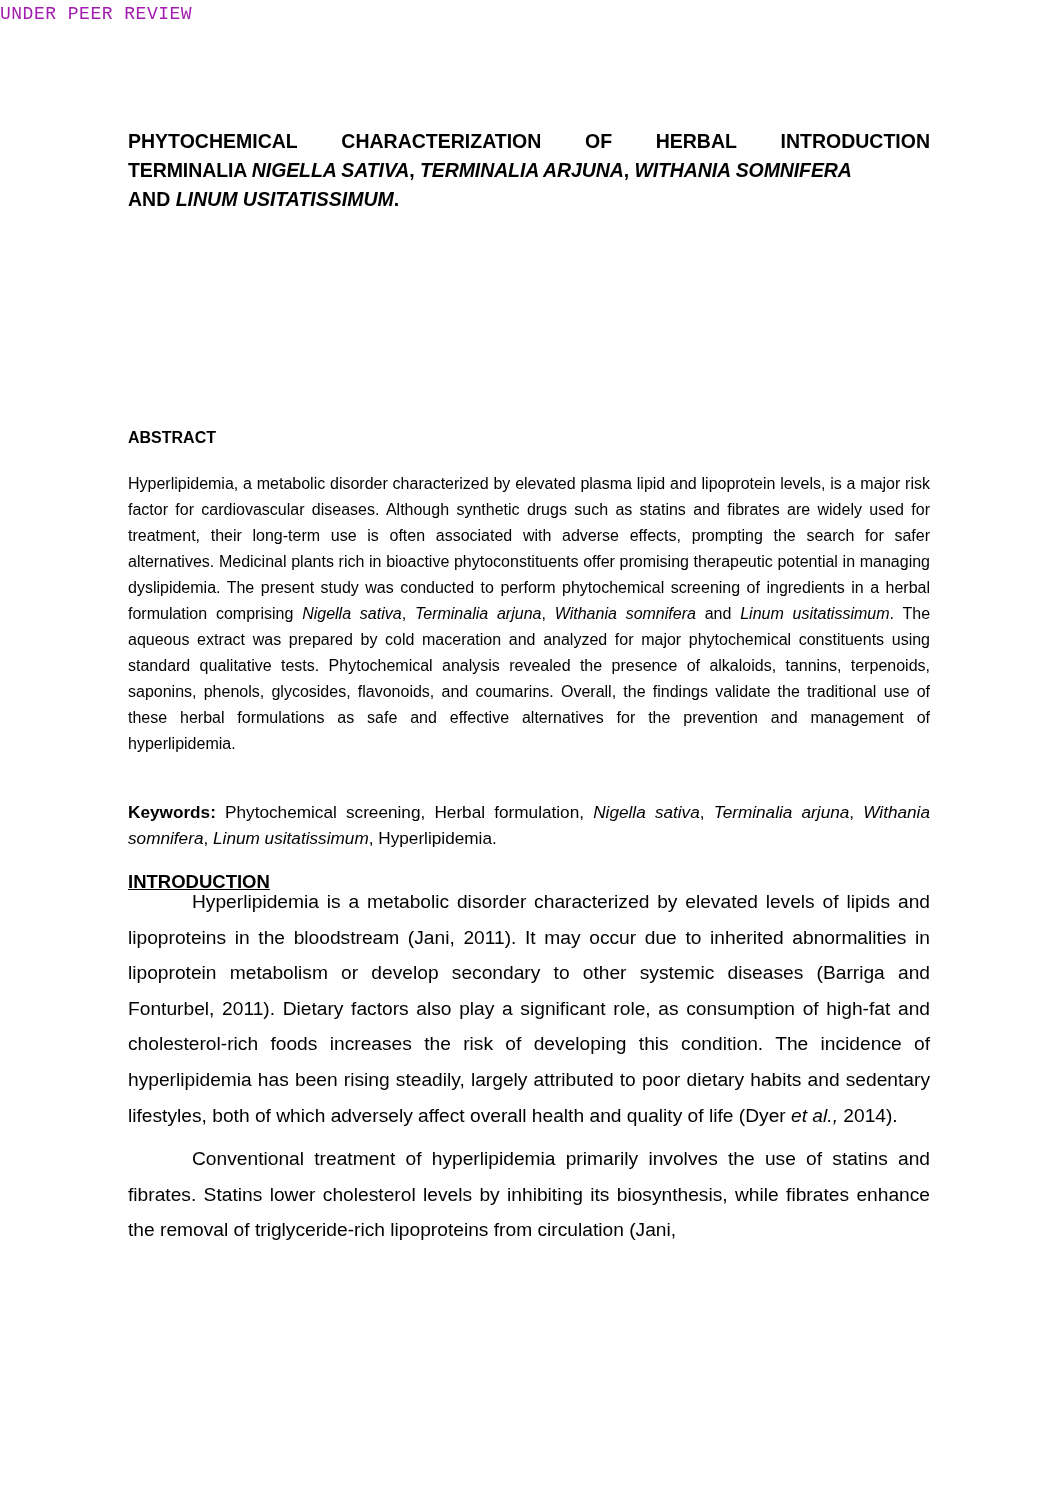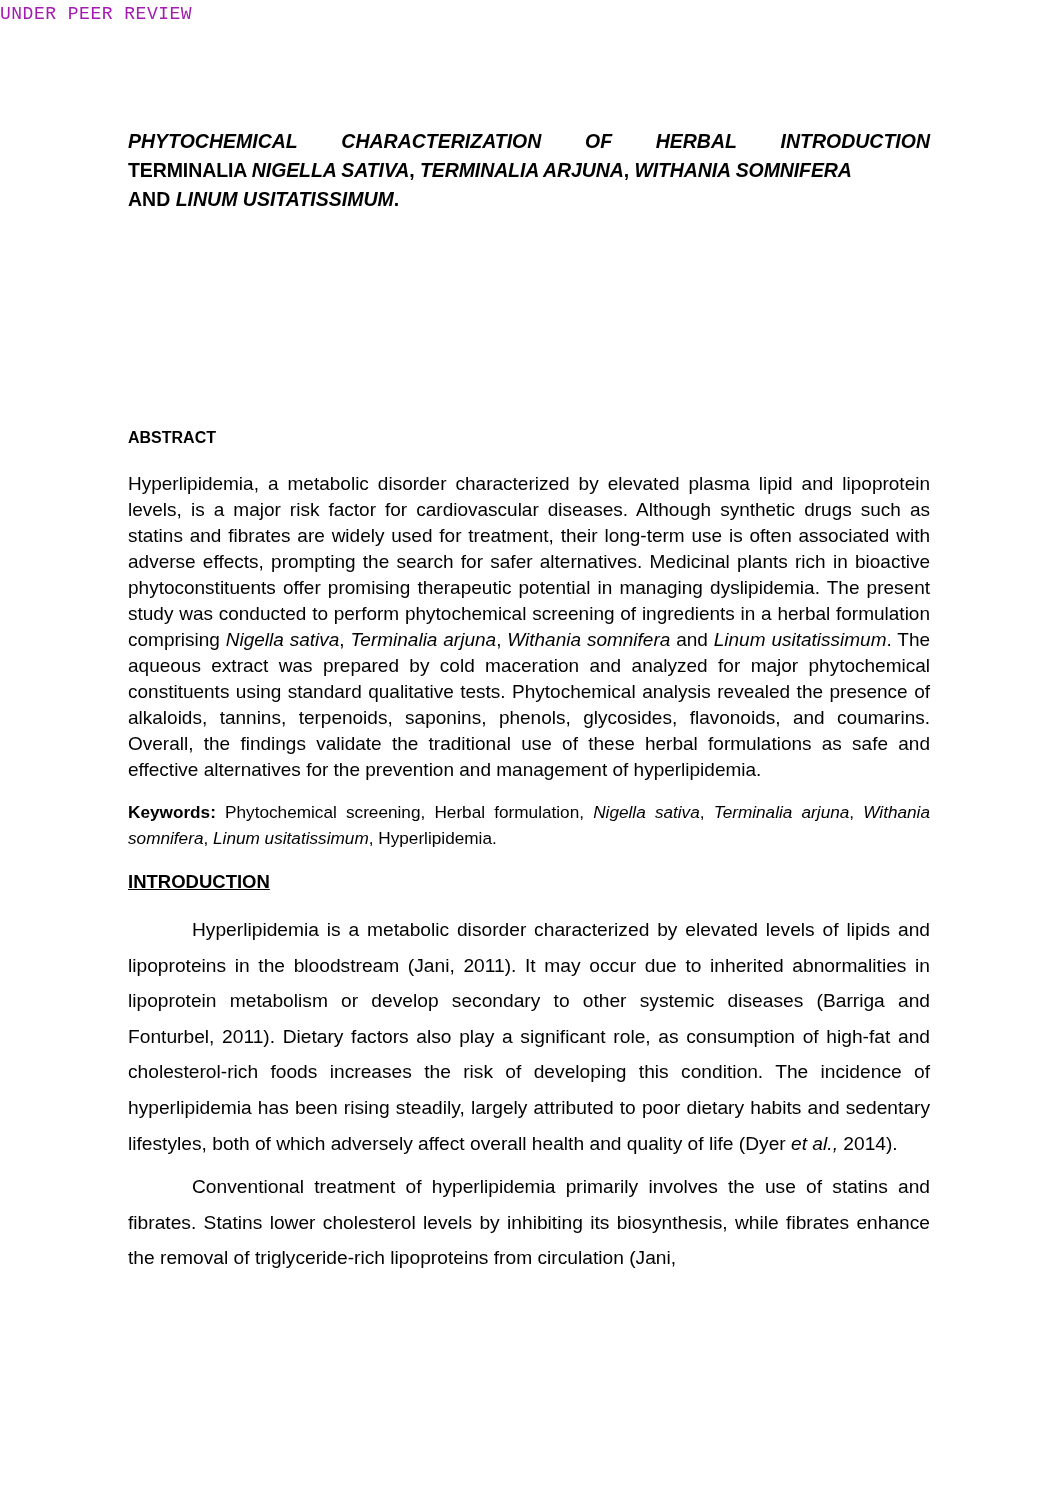--- a/index.html
+++ b/index.html
@@ -7,29 +7,29 @@
   .watermark {
     position: absolute; left: 0; top: 4px;
     font-family: "Liberation Mono", "DejaVu Sans Mono", monospace;
     font-size: 18px; letter-spacing: 0.5px; color: #a21caf;
   }
   .page { position: absolute; left: 128px; width: 802px; font-family: "Liberation Sans", sans-serif; }
   .title {
     top: 127px; font-weight: bold; font-size: 19.5px; line-height: 29px;
     text-align: justify; text-align-last: left;
   }
-  .title .line1 { display: flex; justify-content: space-between; font-style: italic; }
+  .title .line1 { display: flex; justify-content: space-between; }
   .abs-head { top: 429px; font-weight: bold; font-size: 16px; }
   .abstract {
-    top: 471px; font-size: 19px; line-height: 26px; text-align: justify;
+    top: 471px; font-size: 16px; line-height: 26px; text-align: justify;
   }
   .keywords { top: 799px; font-size: 17.2px; line-height: 26px; text-align: justify; }
   .intro-head { top: 871px; font-weight: bold; font-size: 18.5px; text-decoration: underline; }
   .intro {
-    top: 912px; font-size: 19.2px; line-height: 35.6px; text-align: justify;
+    top: 884px; font-size: 19.2px; line-height: 35.6px; text-align: justify;
   }
   .intro p { margin: 0 0 8px 0; text-indent: 64px; }
   i { font-style: italic; }
   b { font-weight: bold; }
 </style>
 </head>
 <body>
 
 <div class="watermark">UNDER PEER REVIEW</div>
 

